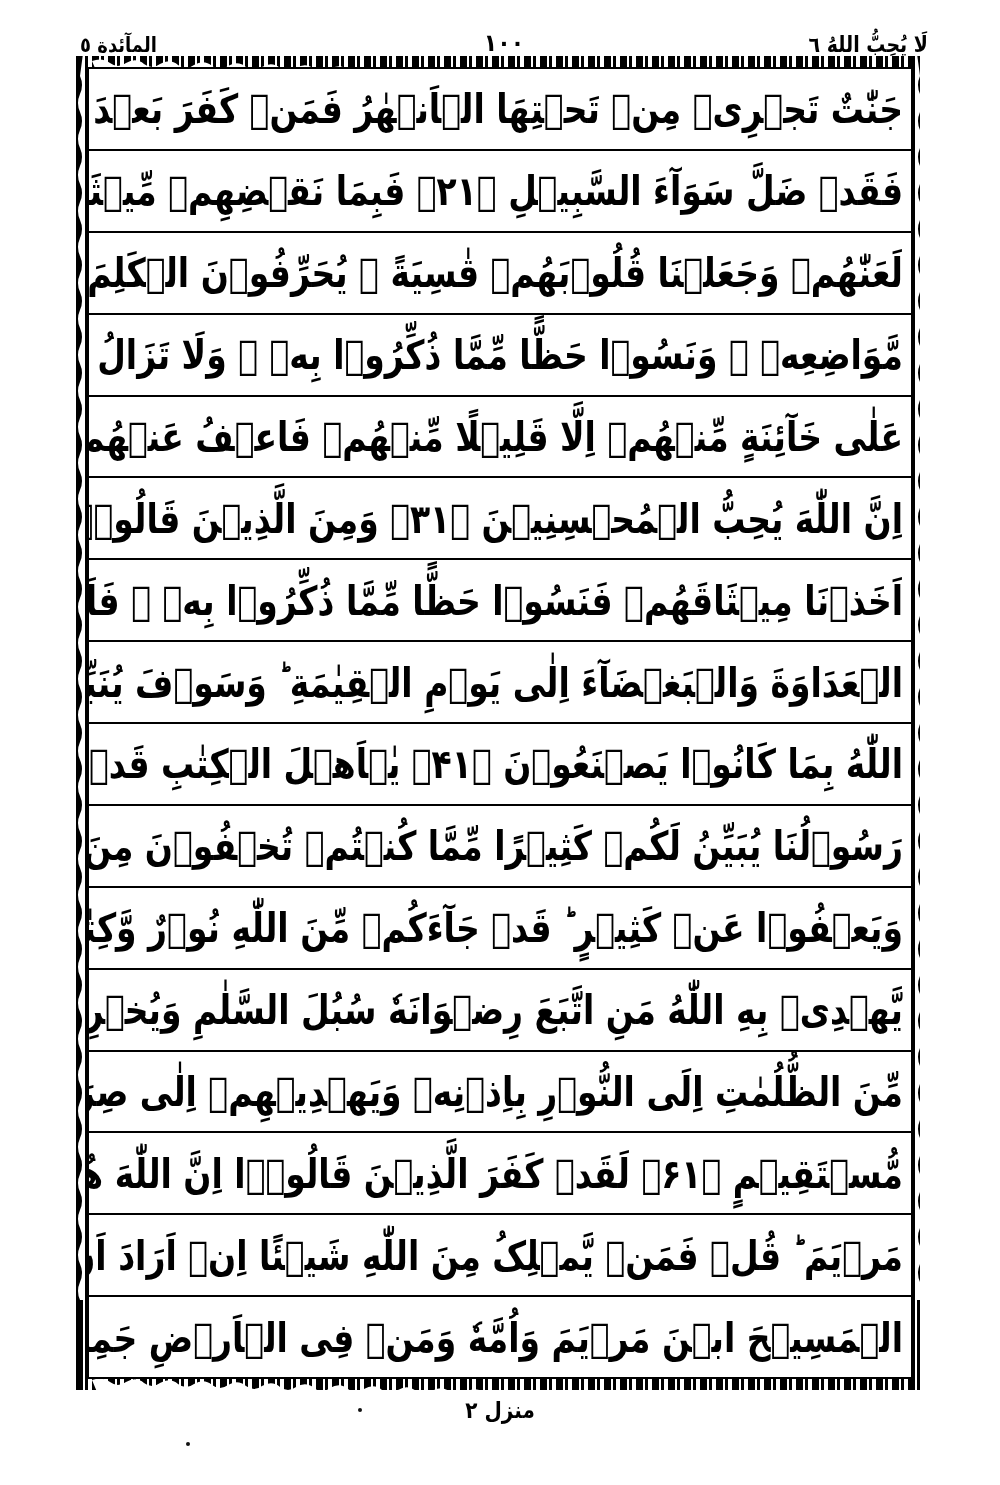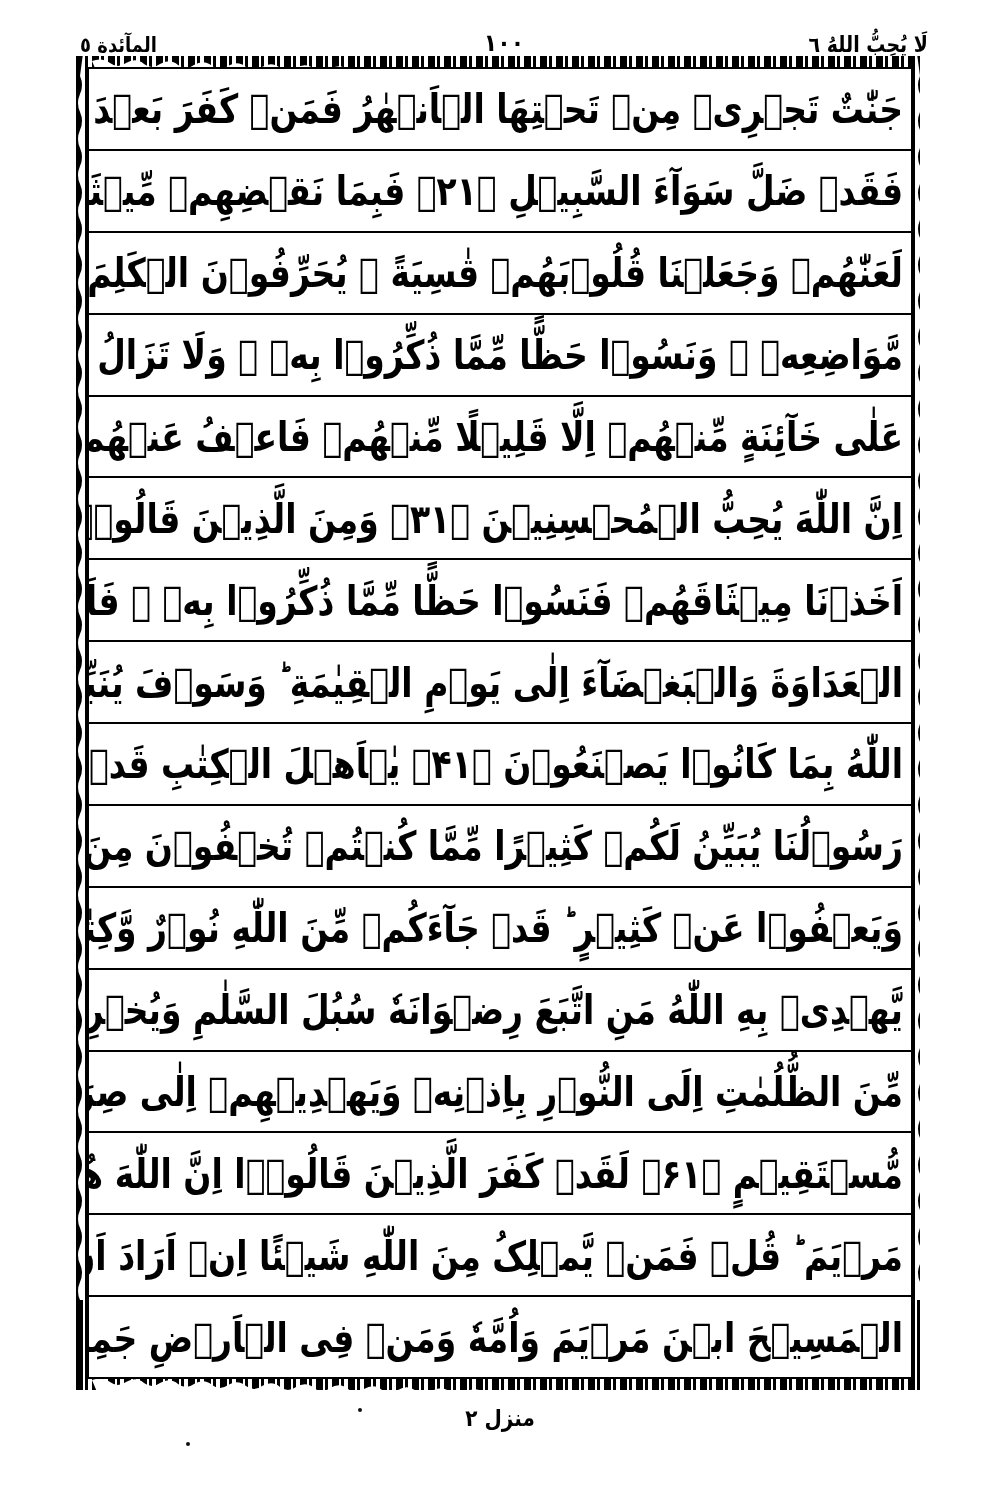--- a/index.html
+++ b/index.html
@@ -114,21 +114,20 @@
     transform: scaleY(1.22);
   }
 
   
   .footer {
     position: absolute;
     top: 1398px;
     left: 0;
     width: 100%;
     text-align: center;
-    margin-top: 8px;
   }
   .footer-text {
     display: inline-block;
     font-family: "DejaVu Sans", sans-serif;
     font-size: 20px;
     font-weight: bold;
     color: #000;
     direction: rtl;
     transform: scaleY(1.15);
   }

